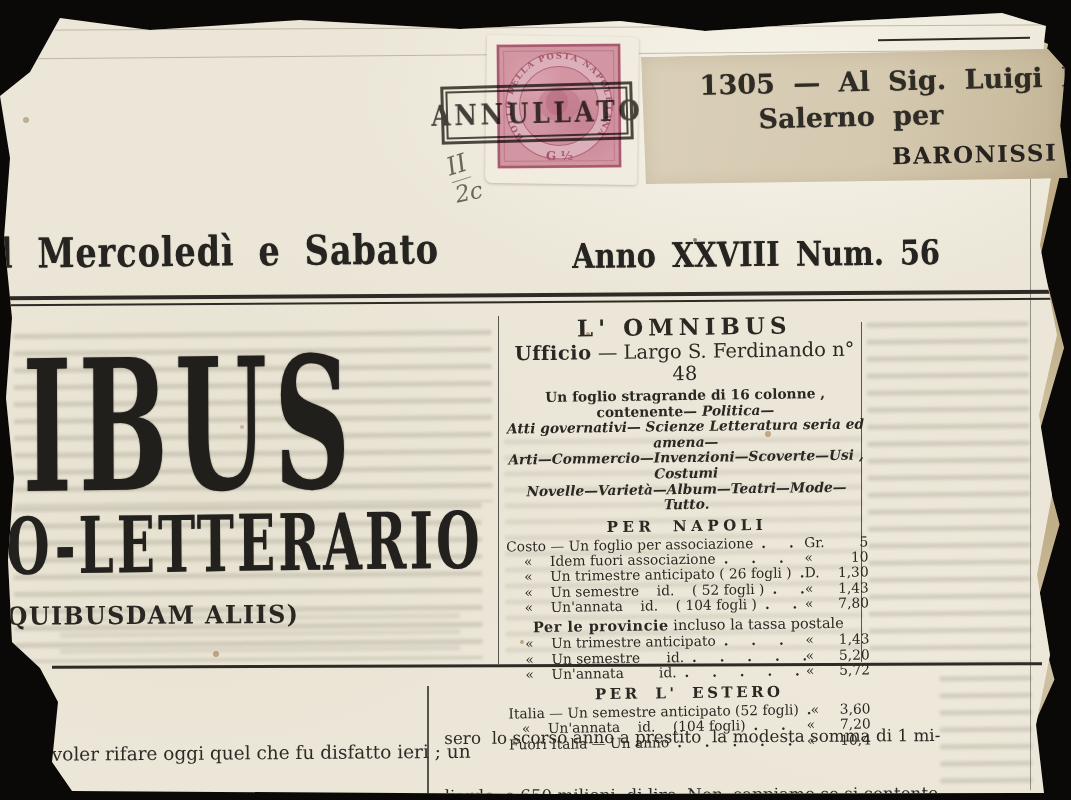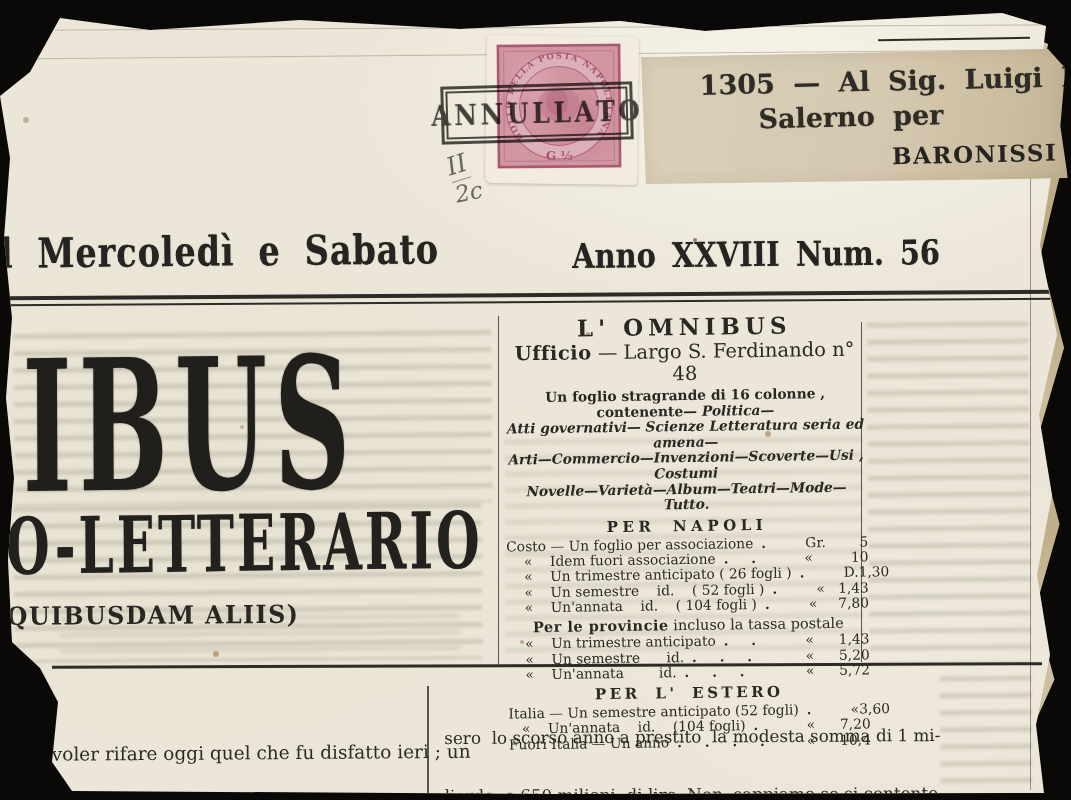--- a/index.html
+++ b/index.html
@@ -64,21 +64,21 @@
   .oc-desc{text-align:center;font-style:italic;font-weight:600;font-size:13.8px;line-height:15.6px;}
   .oc-desc .roman{font-style:normal;font-weight:600;}
   .sec-head{text-align:center;font-weight:bold;font-size:15px;letter-spacing:4.5px;word-spacing:8px;
     line-height:17px;margin-top:5px;margin-bottom:2px;}
   .sec-head2{text-align:center;font-size:14.5px;line-height:16px;margin-top:4px;margin-bottom:1px;}
   .sec-head2 .b{font-weight:bold;letter-spacing:.5px;}
   .trow{display:flex;align-items:baseline;white-space:pre;}
   .rtb{font-weight:normal;}
   .rt{white-space:pre;}
   .rd{flex:1;overflow:hidden;white-space:nowrap;text-align:right;letter-spacing:9px;padding:0 4px 0 8px;font-weight:bold;}
-  .ru{width:26px;margin-left:40px;}
+  .ru{width:26px;}
   .rv{width:38px;text-align:right;}
 
   
   .bp{font-size:18.5px;line-height:26px;color:#2c2a25;white-space:pre;transform:rotate(-.4deg);transform-origin:left top;}
   .bp2{font-size:16.8px;line-height:19.4px;color:#2c2a25;white-space:pre;transform:rotate(-.35deg);transform-origin:left top;}
 
   
   .label{left:641px;top:57px;width:424px;height:131px;transform:rotate(-1.3deg);transform-origin:left top;
     background:linear-gradient(100deg,#dacfb8 0%,#d5c9b0 55%,#cabda0 85%,#c2b295 100%);
     clip-path:polygon(0 0,96% 1%,100% 16%,98.5% 60%,100% 100%,.5% 97%);

